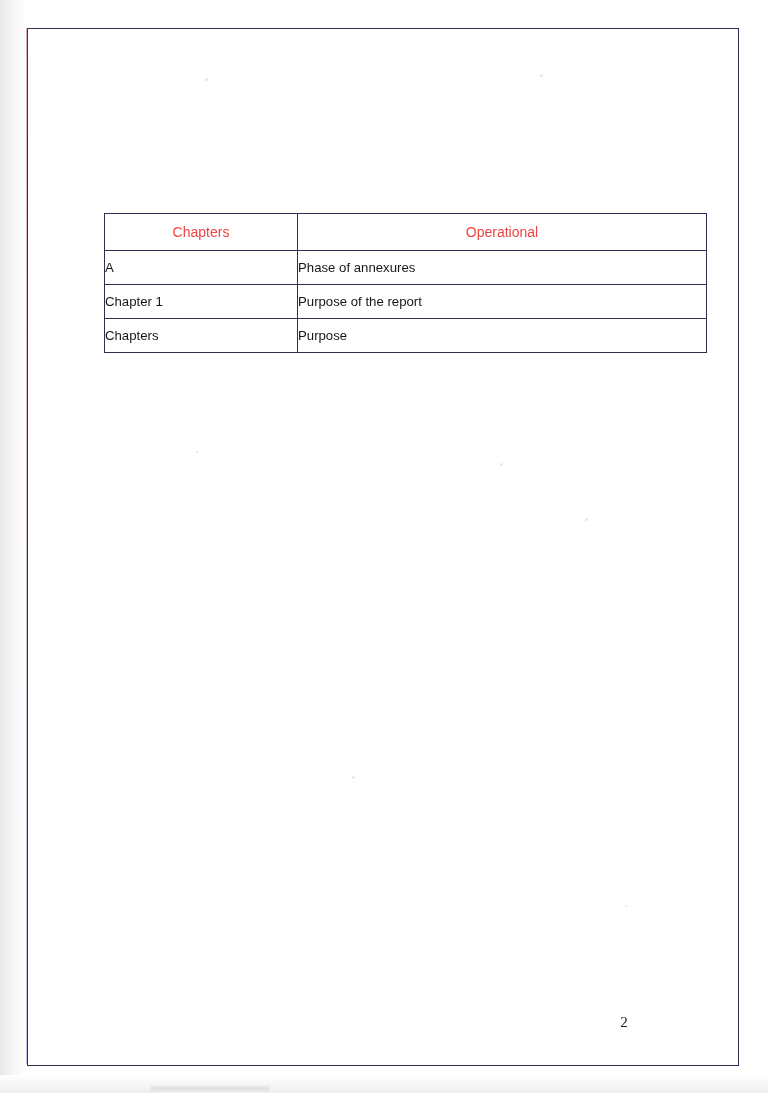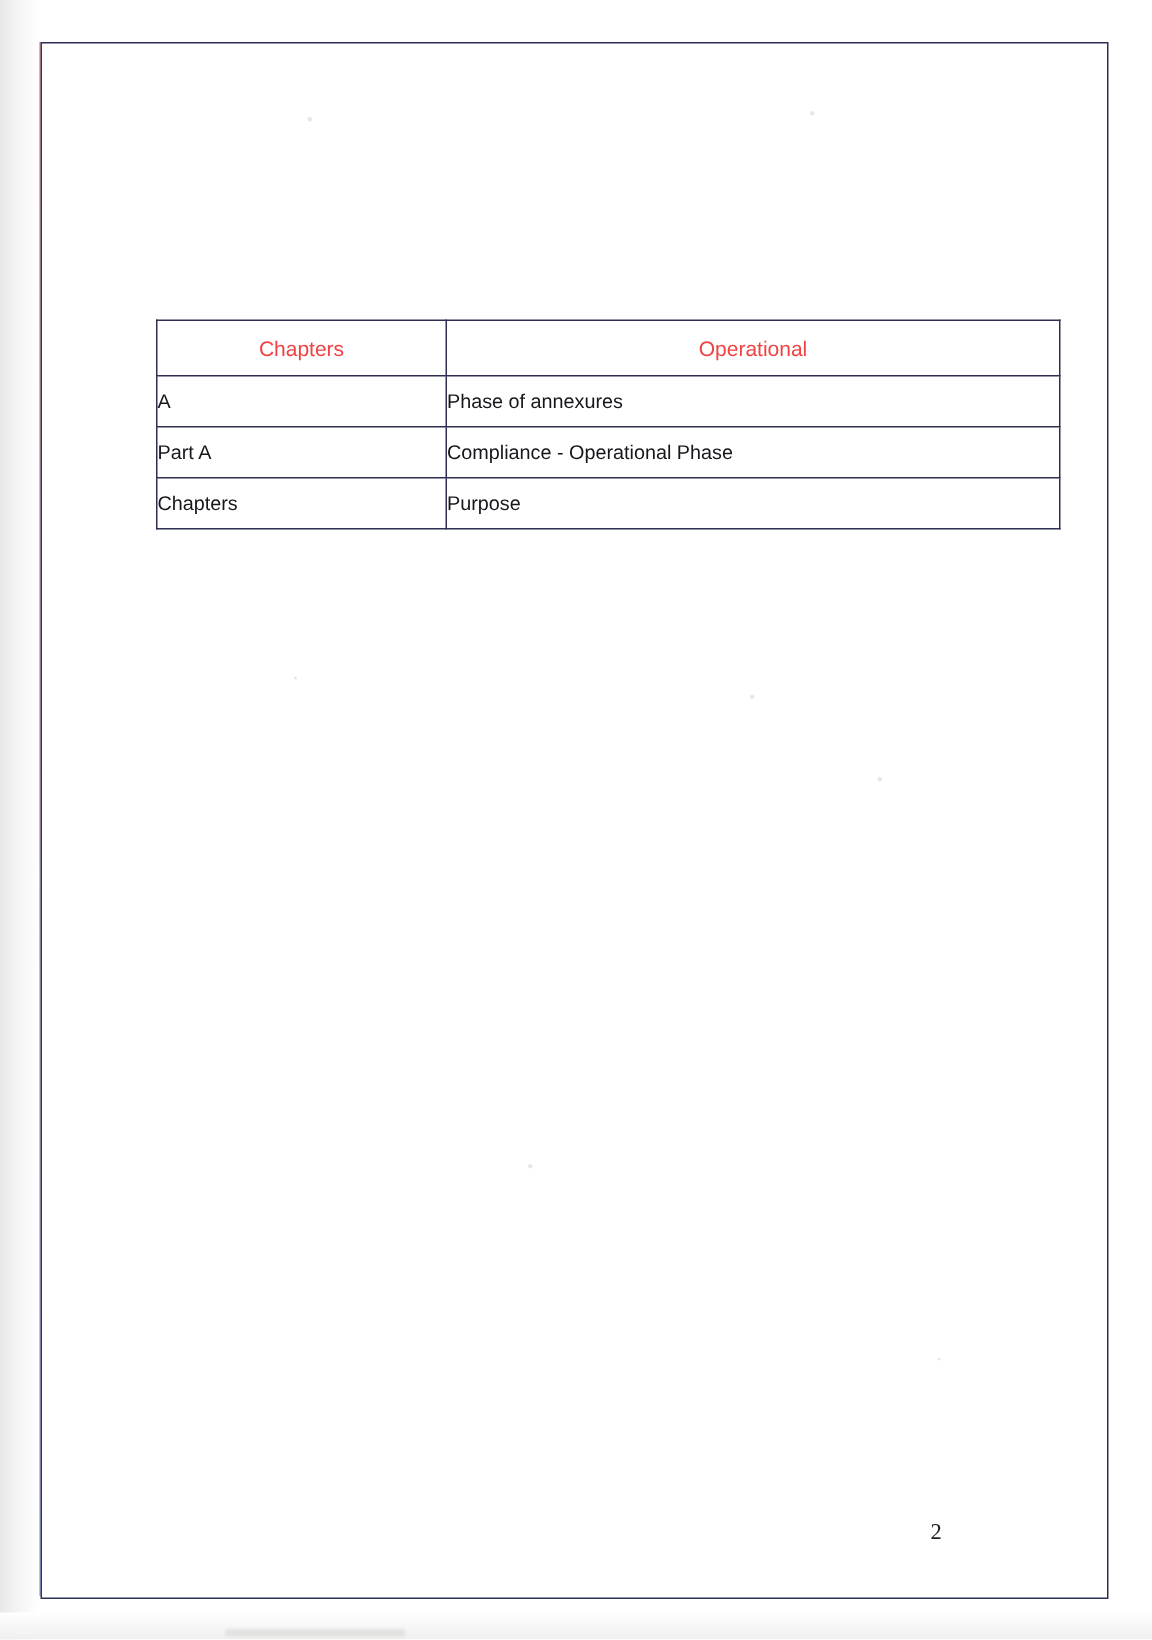--- a/index.html
+++ b/index.html
@@ -175,22 +175,22 @@
             <th>Chapters</th>
             <th>Operational</th>
           </tr>
         </thead>
         <tbody>
           <tr>
             <td class="cell-pad">A</td>
             <td class="cell-pad">Phase of annexures</td>
           </tr>
           <tr>
-            <td class="cell-pad">Part A</td>
-            <td class="cell-pad">Compliance - Operational Phase</td>
+            <td class="cell-pad">Chapter 1</td>
+            <td class="cell-pad">Purpose of the report</td>
           </tr>
           <tr>
             <td class="cell-pad">Chapters</td>
             <td class="cell-pad">Purpose</td>
           </tr>
         </tbody>
       </table>
 
       <div class="page-number">
         <span class="num">2</span>

